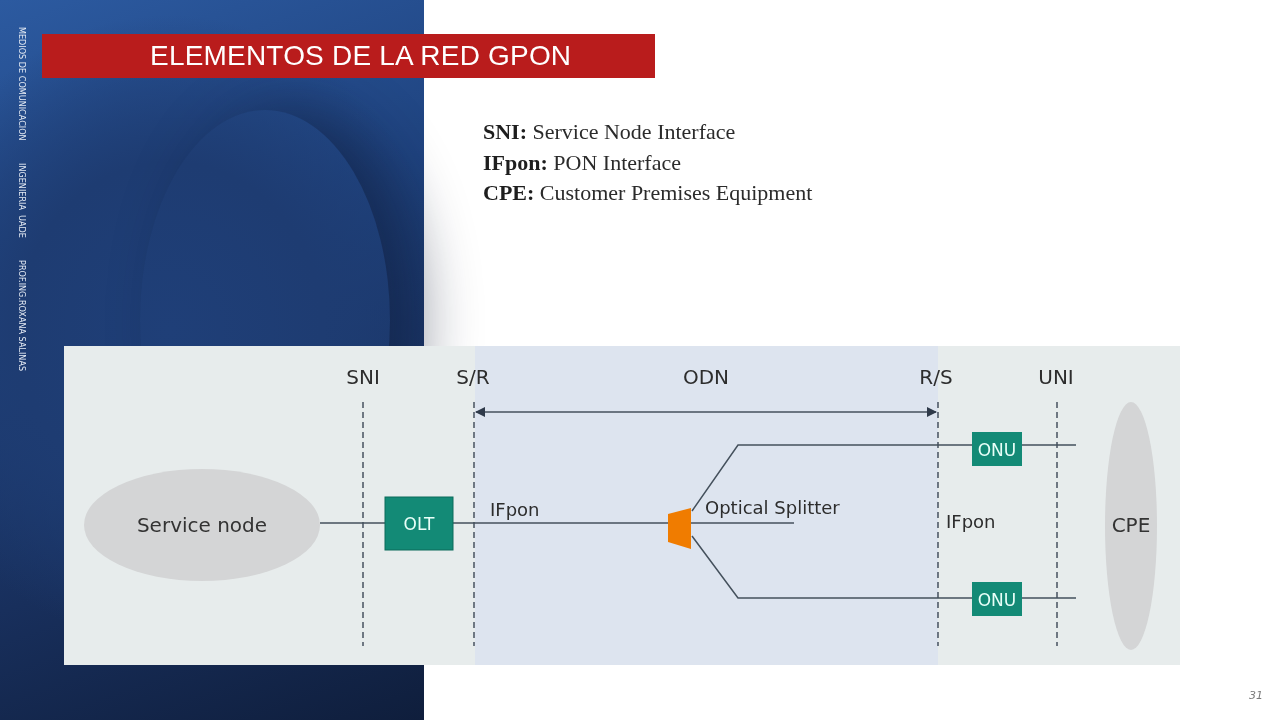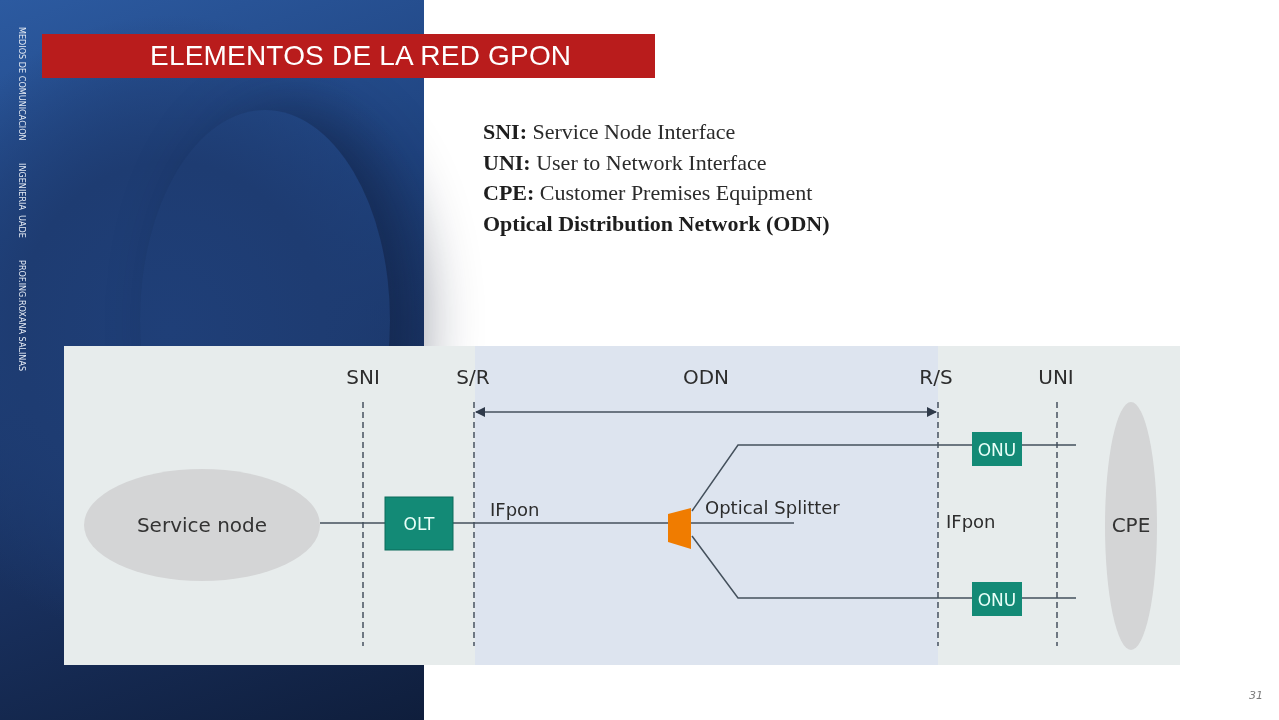--- a/index.html
+++ b/index.html
@@ -33,23 +33,22 @@
 <div class="vertical-text">
   <span>MEDIOS DE COMUNICACION</span><span style="display:inline-block;height:22px"></span><span>INGENIERIA  UADE</span><span style="display:inline-block;height:22px"></span><span>PROF.ING.ROXANA SALINAS</span>
 </div>
 
 <div class="title-bar">
   <div class="title">ELEMENTOS DE LA RED GPON</div>
 </div>
 
 <div class="defs">
   <div class="row"><span class="k">SNI:</span><span class="v"> Service Node Interface</span></div>
-  <div class="row"><span class="k">UNI:</span><span class="v"> User to Network Interface</span></div>
+  <div class="row"><span class="k">IFpon:</span><span class="v"> PON Interface</span></div>
   <div class="row"><span class="k">CPE:</span><span class="v"> Customer Premises Equipment</span></div>
-  <div class="row"><span class="k">Optical Distribution Network (ODN)</span></div>
 </div>
 
 <svg class="diagram" viewBox="0 0 1116 319" width="1116" height="319">
   <defs>
     <marker id="arrowhead" viewBox="0 0 10 10" refX="9" refY="5" markerWidth="14" markerHeight="10" orient="auto-start-reverse" markerUnits="userSpaceOnUse">
       <path d="M0,0 L10,5 L0,10 z" fill="#2f3a4a"></path>
     </marker>
   </defs>
   <rect x="0" y="0" width="1116" height="319" fill="#e7ecec"></rect>
   <rect x="411" y="0" width="463" height="319" fill="#dde4ef"></rect>

